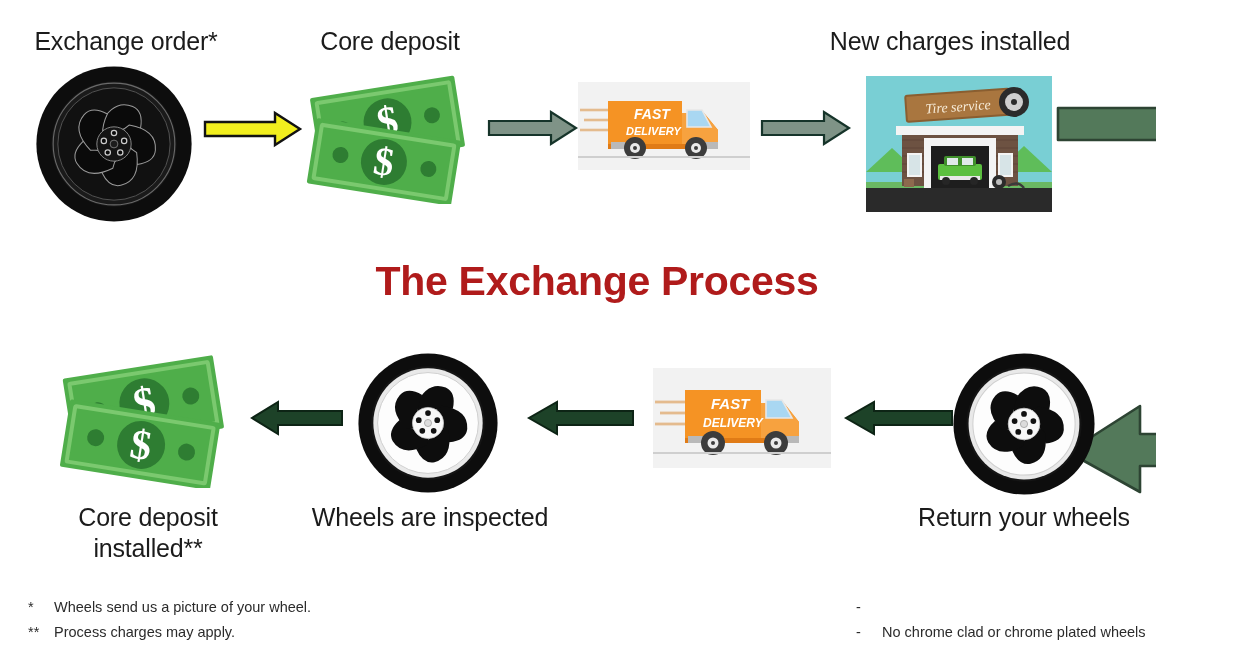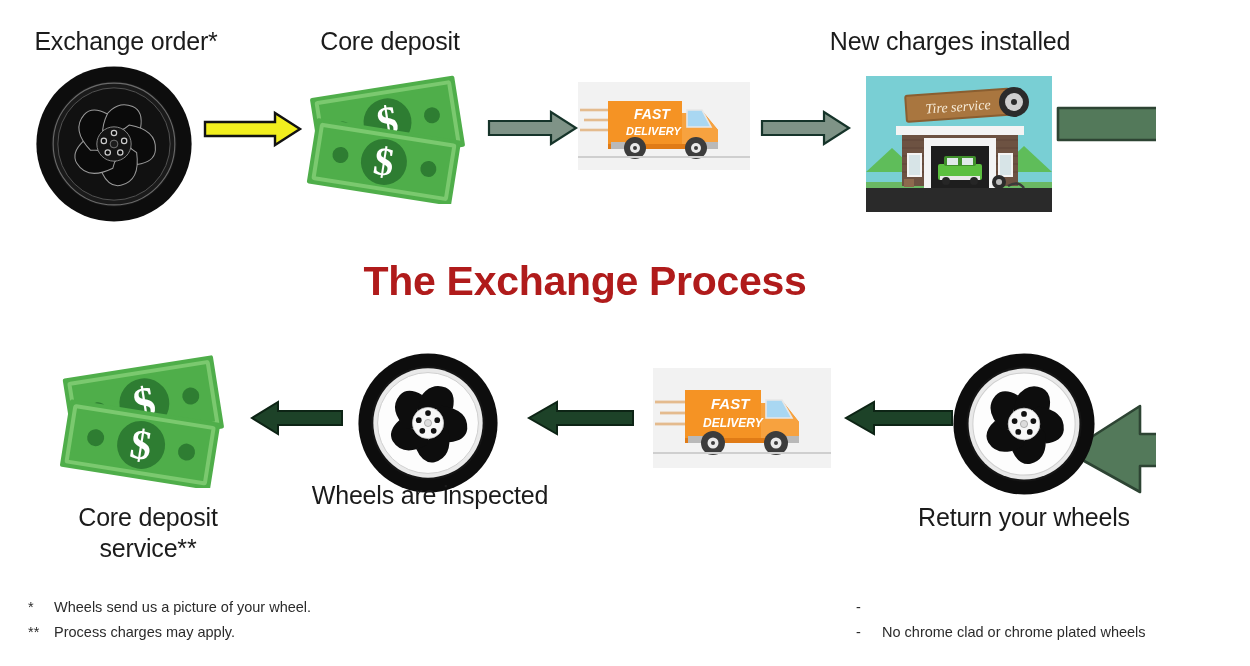--- a/index.html
+++ b/index.html
@@ -274,21 +274,21 @@
                L 88 332
                L 118 332
                Q 184 332 184 270
                L 184 34
                Q 184 -26 128 -26
                L 6 -26
                Z" transform="translate(0,26)" fill="#53795a" stroke="#2d4433" stroke-width="2.6" stroke-linejoin="round"></path>
     </svg>
   </div>
 
-  <div class="abs title" style="left:0px; top:258px; width:1170px;">The Exchange Process</div>
+  <div class="abs title" style="left:12px; top:258px; width:1170px;">The Exchange Process</div>
 
   <div class="cash" style="left:58px; top:352px; width:180px; height:136px;">
     <svg viewBox="0 0 180 136" aria-hidden="true">
       <g transform="rotate(-9 90 68)">
         <rect x="12" y="14" width="152" height="74" rx="2" fill="#4fae4a"></rect>
         <rect x="18" y="20" width="140" height="62" rx="1" fill="none" stroke="#7bc96f" stroke-width="4"></rect>
         <circle cx="89" cy="51" r="25" fill="#2e7d32"></circle>
         <text x="89" y="65" font-family="'Liberation Serif',serif" font-size="44" font-weight="bold" fill="#ffffff" text-anchor="middle">$</text>
         <circle cx="42" cy="51" r="8.5" fill="#2e7d32"></circle>
         <circle cx="136" cy="51" r="8.5" fill="#2e7d32"></circle>
@@ -420,24 +420,24 @@
         <circle cx="108" cy="111" r="4"></circle>
         <circle cx="92" cy="111" r="4"></circle>
         <circle cx="87" cy="96" r="4"></circle>
       </g>
       <circle cx="100" cy="100" r="5" fill="#dcdcdc" stroke="#9a9a9a" stroke-width="1"></circle>
     </svg>
   </div>
 
   <div class="abs step-label wrap" style="left:38px; top:502px; width:220px;">
     <div>Core deposit</div>
-    <div>service**</div>
-  </div>
-
-  <div class="abs step-label" style="left:300px; top:480px; width:260px;">Wheels are inspected</div>
+    <div>installed**</div>
+  </div>
+
+  <div class="abs step-label" style="left:300px; top:502px; width:260px;">Wheels are inspected</div>
 
   <div class="abs step-label" style="left:900px; top:502px; width:248px;text-align:center;">Return your wheels</div>
 
   <div class="abs footnote" style="left:28px; top:595px;">
     <div class="fn-row">
       <span class="fn-mark">*</span>
       <span>Wheels send us a picture of your wheel.</span>
     </div>
     <div class="fn-row">
       <span class="fn-mark">**</span>

